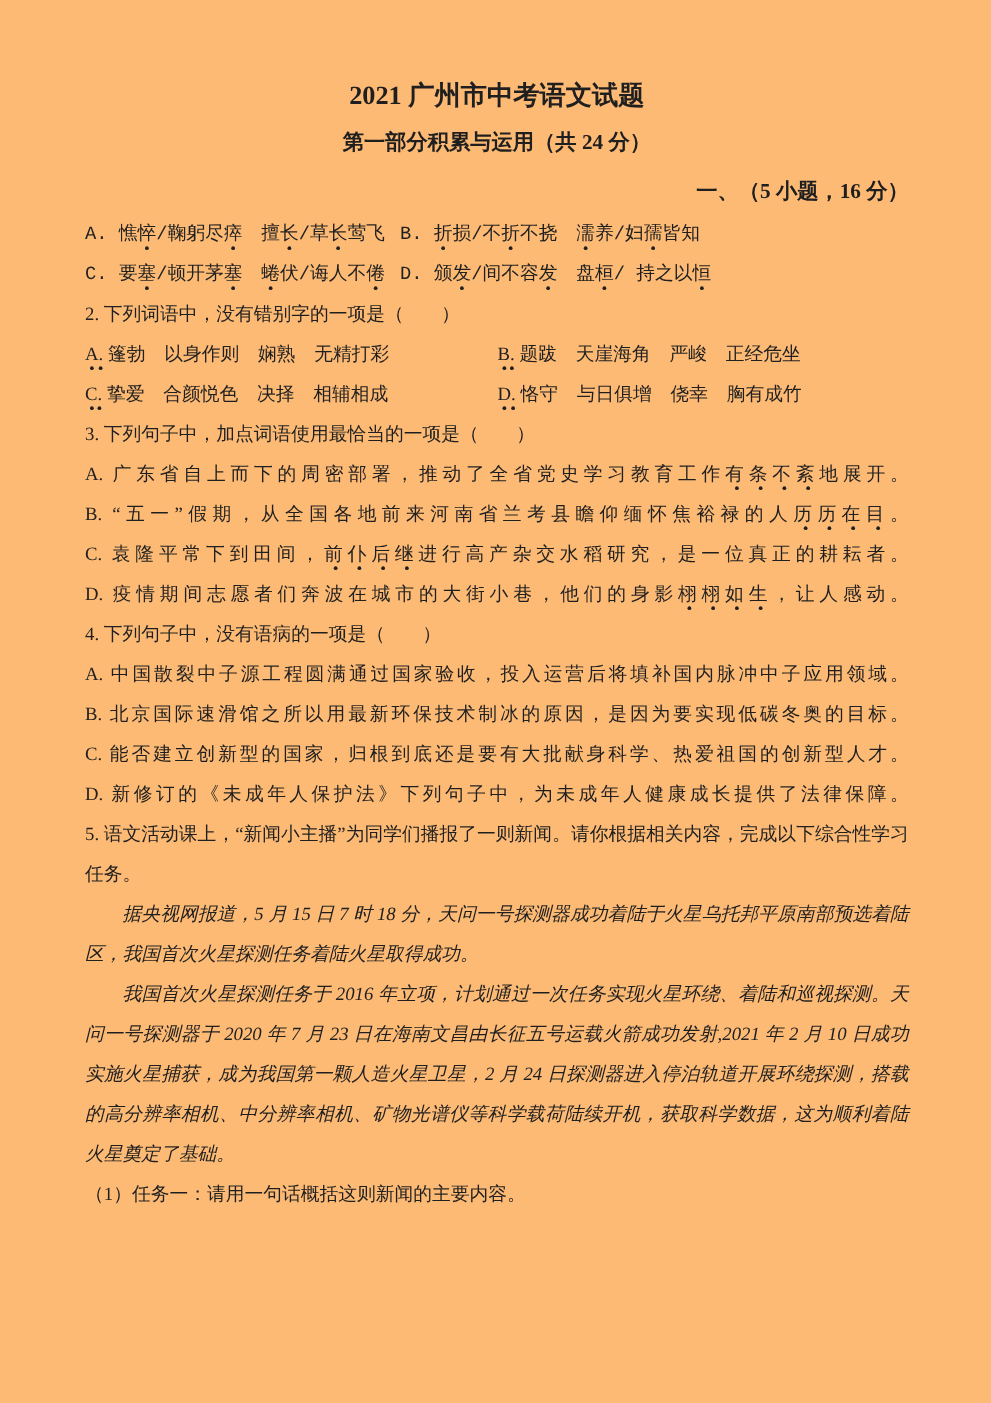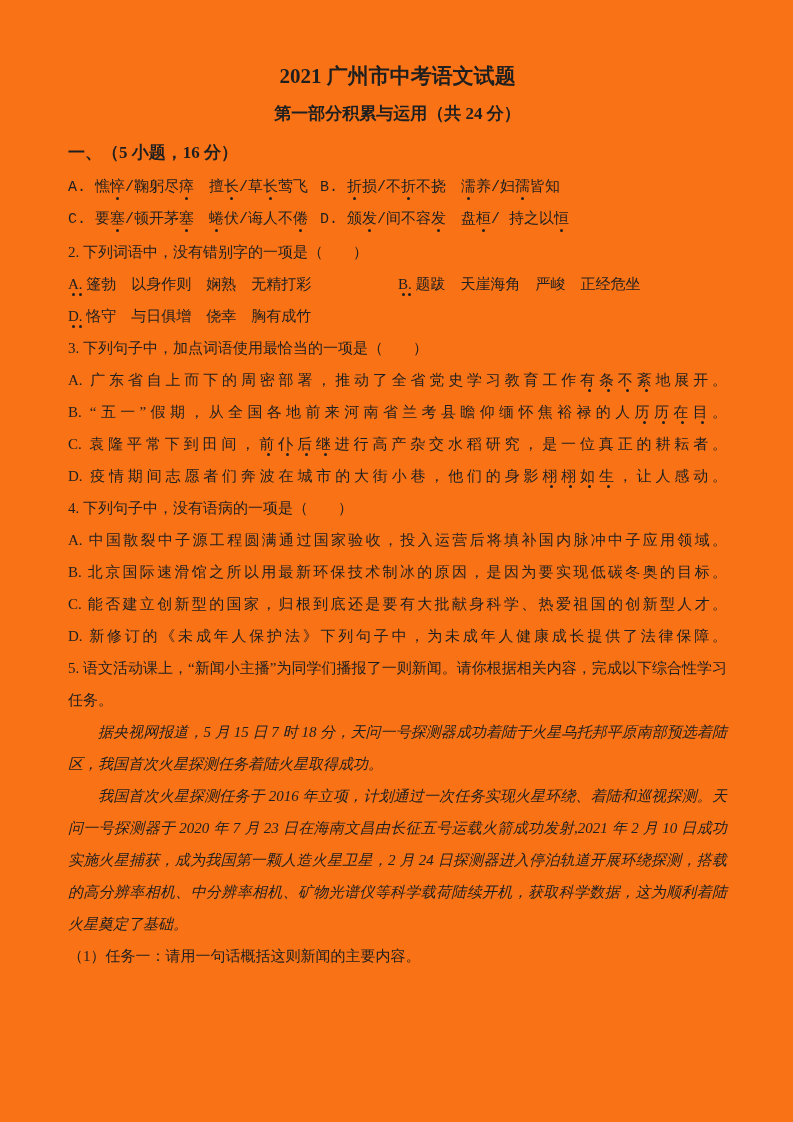--- a/index.html
+++ b/index.html
@@ -12,40 +12,41 @@
     height: 1122px;
     color: #1f1f1f;
     font-family: "Liberation Serif", "DejaVu Serif", serif;
   }
   .page {
     box-sizing: border-box;
     width: 793px;
     height: 1122px;
     padding: 58px 66px 0 68px;
     overflow: hidden;
-    background: #f97316;
+    background: #fdba74;
   }
   .title {
     font-size: 21px;
     font-weight: bold;
     text-align: center;
     line-height: 36px;
     white-space: nowrap;
   }
   .part-heading {
     font-size: 17px;
     font-weight: bold;
     text-align: center;
     line-height: 40px;
     white-space: nowrap;
   }
   .section-heading {
     font-size: 17px;
     font-weight: bold;
     line-height: 38px;
+    text-align: right;
   }
   p, .opt-row {
     margin: 0;
     font-size: 15px;
     line-height: 32px;
   }
   .stem { text-align: left; }
   .opt-row { display: grid; }
   .q1cols { grid-template-columns: 252px 1fr; font-family: Liberation Mono, monospace; }
   .q2cols { grid-template-columns: 330px 1fr; }
@@ -95,20 +96,21 @@
     </div>
   </section>
 
   <section>
     <p class="stem">2. 下列词语中，没有错别字的一项是（　　）</p>
     <div class="opt-row q2cols">
       <span class="opt-cell"><span class="dot">A</span><span class="dot">.</span> 篷勃　以身作则　娴熟　无精打彩</span>
       <span class="opt-cell"><span class="dot">B</span><span class="dot">.</span> 题跋　天崖海角　严峻　正经危坐</span>
     </div>
     <div class="opt-row q2cols">
+      <span class="opt-cell"><span class="dot">C</span><span class="dot">.</span> 挚爱　合颜悦色　决择　相辅相成</span>
       <span class="opt-cell"><span class="dot">D</span><span class="dot">.</span> 恪守　与日俱增　侥幸　胸有成竹</span>
     </div>
   </section>
 
   <section>
     <p class="stem">3. 下列句子中，加点词语使用最恰当的一项是（　　）</p>
     <p class="opt-line">A. 广东省自上而下的周密部署，推动了全省党史学习教育工作<span class="dot">有</span><span class="dot">条</span><span class="dot">不</span><span class="dot">紊</span>地展开。</p>
     <p class="opt-line">B. “五一”假期，从全国各地前来河南省兰考县瞻仰缅怀焦裕禄的人<span class="dot">历</span><span class="dot">历</span><span class="dot">在</span><span class="dot">目</span>。</p>
     <p class="opt-line">C. 袁隆平常下到田间，<span class="dot">前</span><span class="dot">仆</span><span class="dot">后</span><span class="dot">继</span>进行高产杂交水稻研究，是一位真正的耕耘者。</p>
     <p class="opt-line">D. 疫情期间志愿者们奔波在城市的大街小巷，他们的身影<span class="dot">栩</span><span class="dot">栩</span><span class="dot">如</span><span class="dot">生</span>，让人感动。</p>

